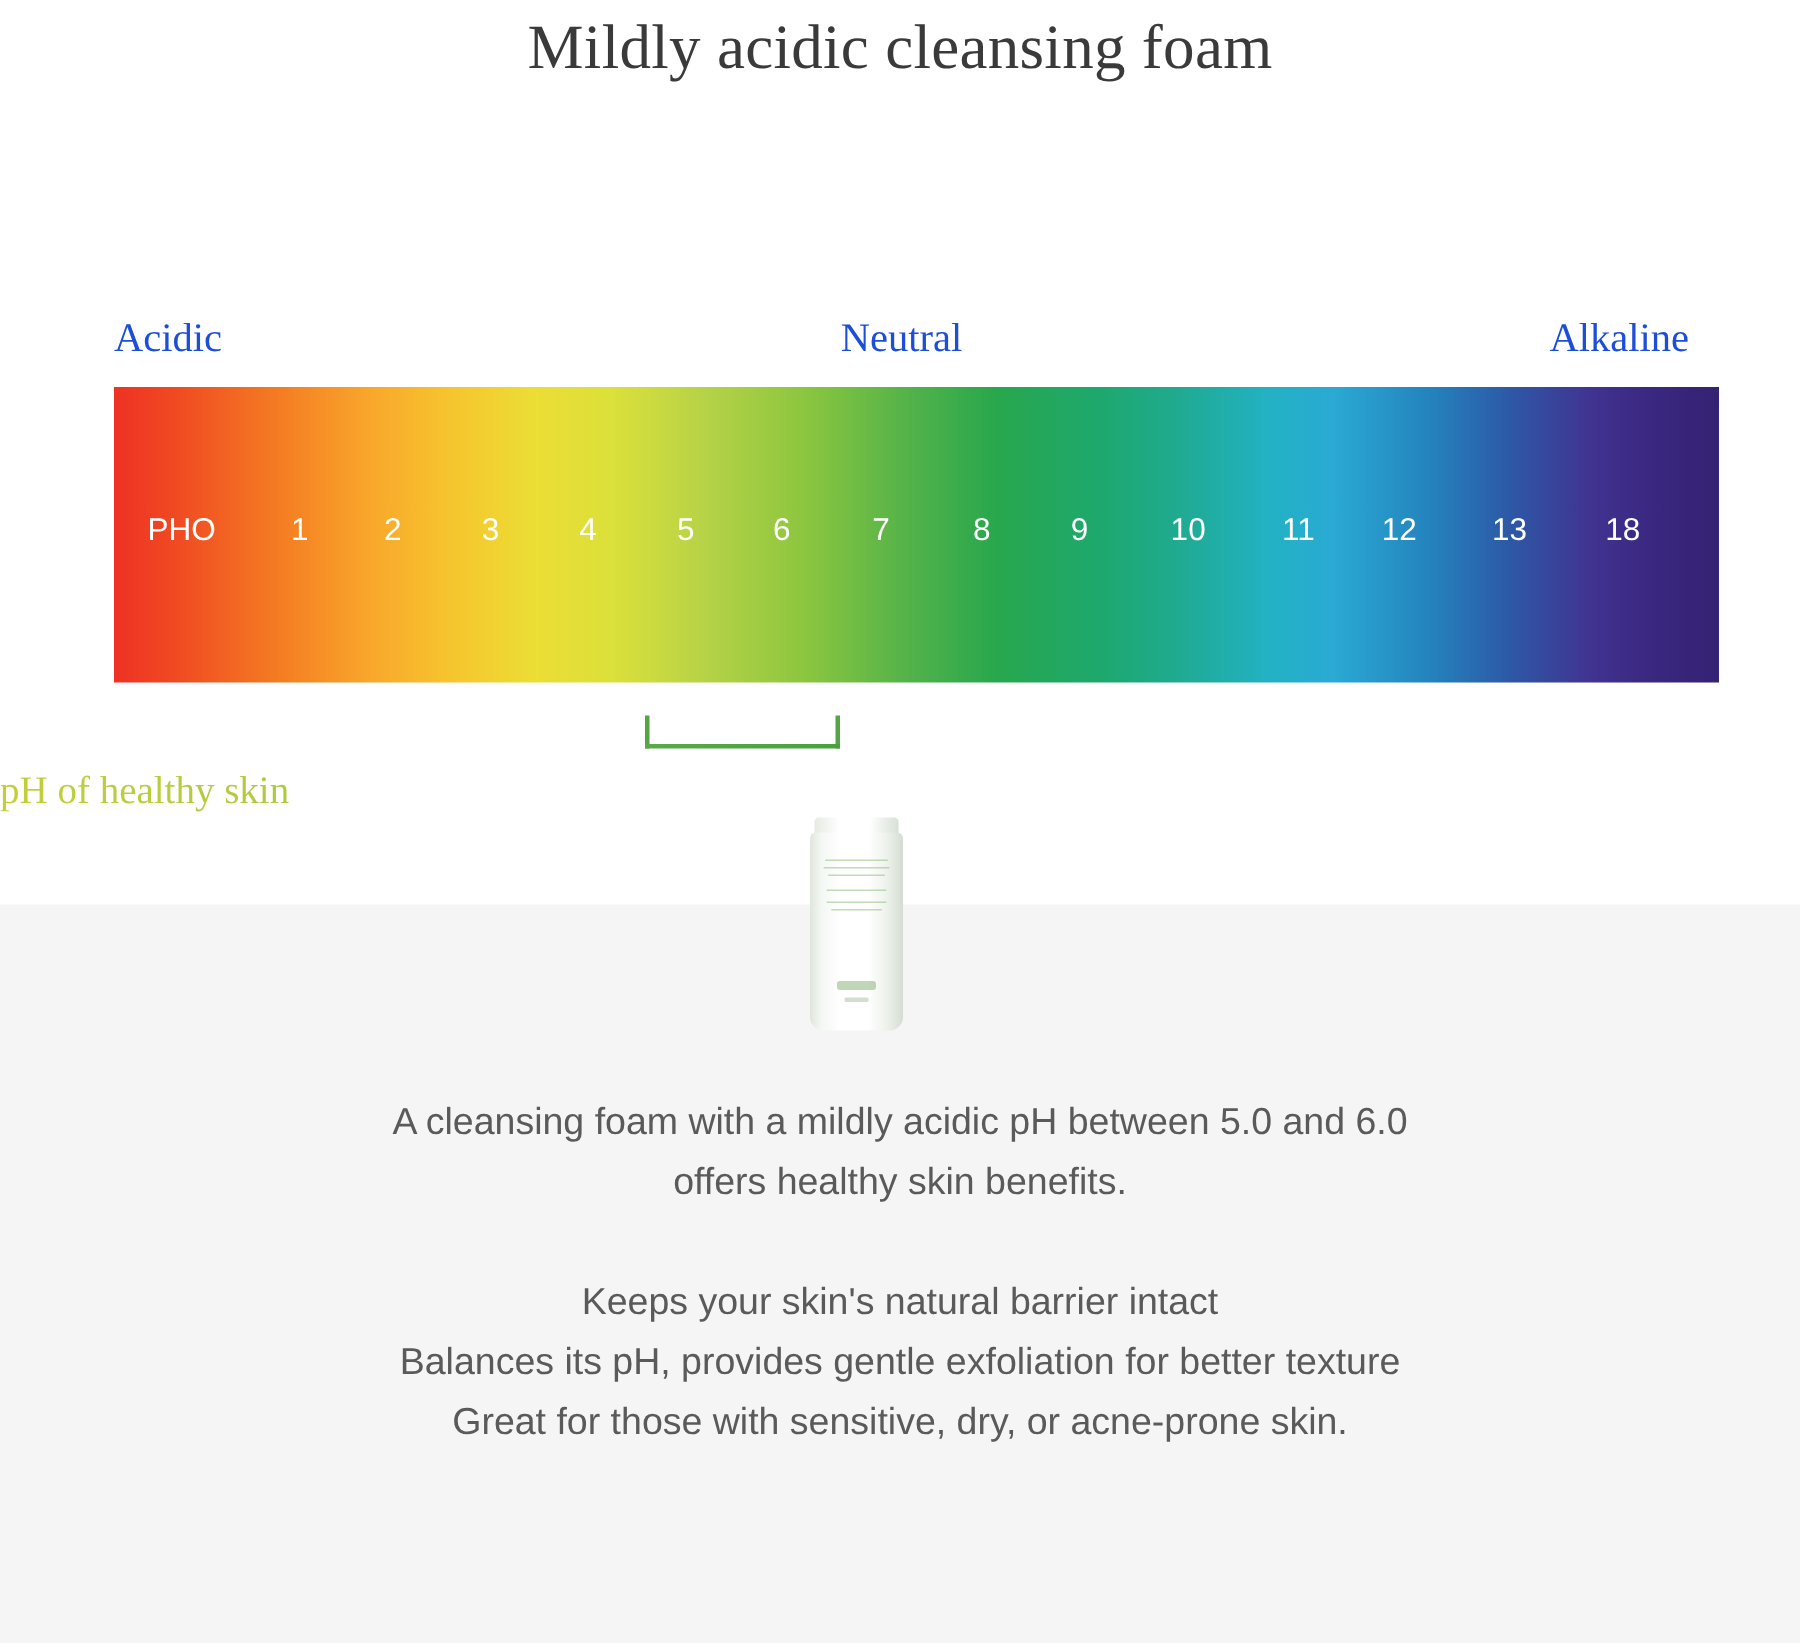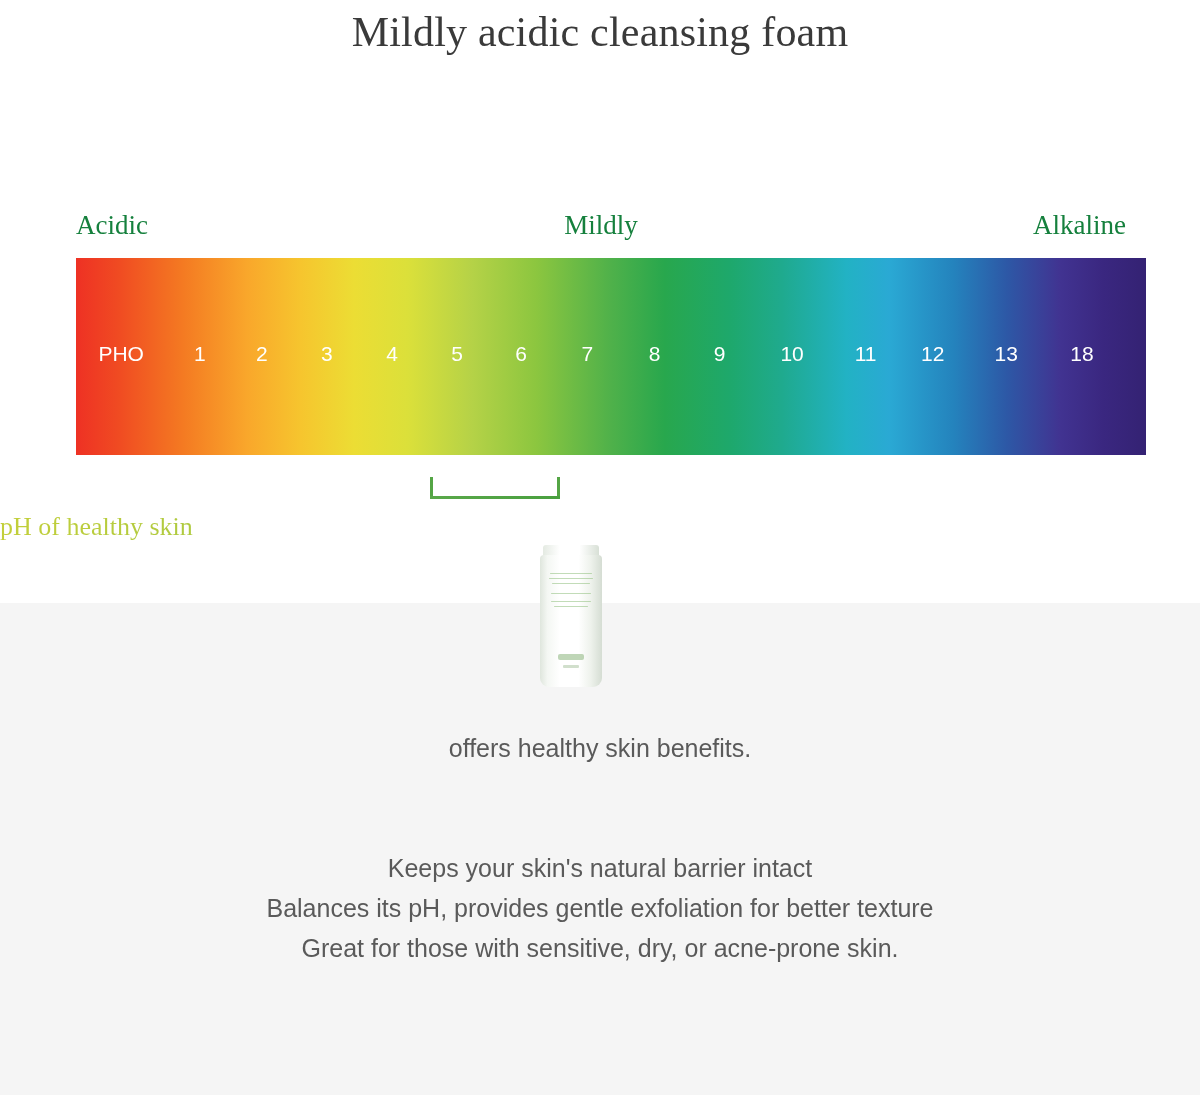--- a/index.html
+++ b/index.html
@@ -44,21 +44,21 @@
 
   
   #scale-labels {
     position: absolute;
     left: 76px;
     top: 210px;
     width: 1050px;
     height: 40px;
     font-family: "Liberation Serif", serif;
     font-size: 27px;
-    color: #15803d;
+    color: #1d4ed8;
   }
   #scale-labels .lbl {
     position: absolute;
     top: 0;
     white-space: nowrap;
   }
   #scale-labels .lbl.left   { left: 0; }
   #scale-labels .lbl.center { left: 0; width: 1050px; text-align: center; }
   #scale-labels .lbl.right  { right: 0; }
 
@@ -254,21 +254,21 @@
 <body>
 
 <div id="top-section">
 
   <div id="title-block">
     <span class="tline">Mildly acidic cleansing foam</span>
   </div>
 
   <div id="scale-labels">
     <span class="lbl left">Acidic</span>
-    <span class="lbl center">Mildly</span>
+    <span class="lbl center">Neutral</span>
     <span class="lbl right">Alkaline</span>
   </div>
 
   <div id="ph-bar">
     <div id="ph-ticks">
         <span class="tick" style="left: 4.3%;">PHO</span>
         <span class="tick" style="left: 11.8%;">1</span>
         <span class="tick" style="left: 17.7%;">2</span>
         <span class="tick" style="left: 23.9%;">3</span>
         <span class="tick" style="left: 30.1%;">4</span>
@@ -307,20 +307,21 @@
 
   <div id="healthy-label">
     <span class="inner">pH of healthy skin</span>
   </div>
 
 </div>
 
 <div id="bottom-section">
 
   <div id="benefit-intro">
+    <span class="txt-line">A cleansing foam with a mildly acidic pH between 5.0 and 6.0</span>
     <span class="txt-line">offers healthy skin benefits.</span>
   </div>
 
   <div id="benefit-list">
     <span class="txt-line">Keeps your skin's natural barrier intact</span>
     <span class="txt-line">Balances its pH, provides gentle exfoliation for better texture</span>
     <span class="txt-line">Great for those with sensitive, dry, or acne-prone skin.</span>
   </div>
 
 </div>

